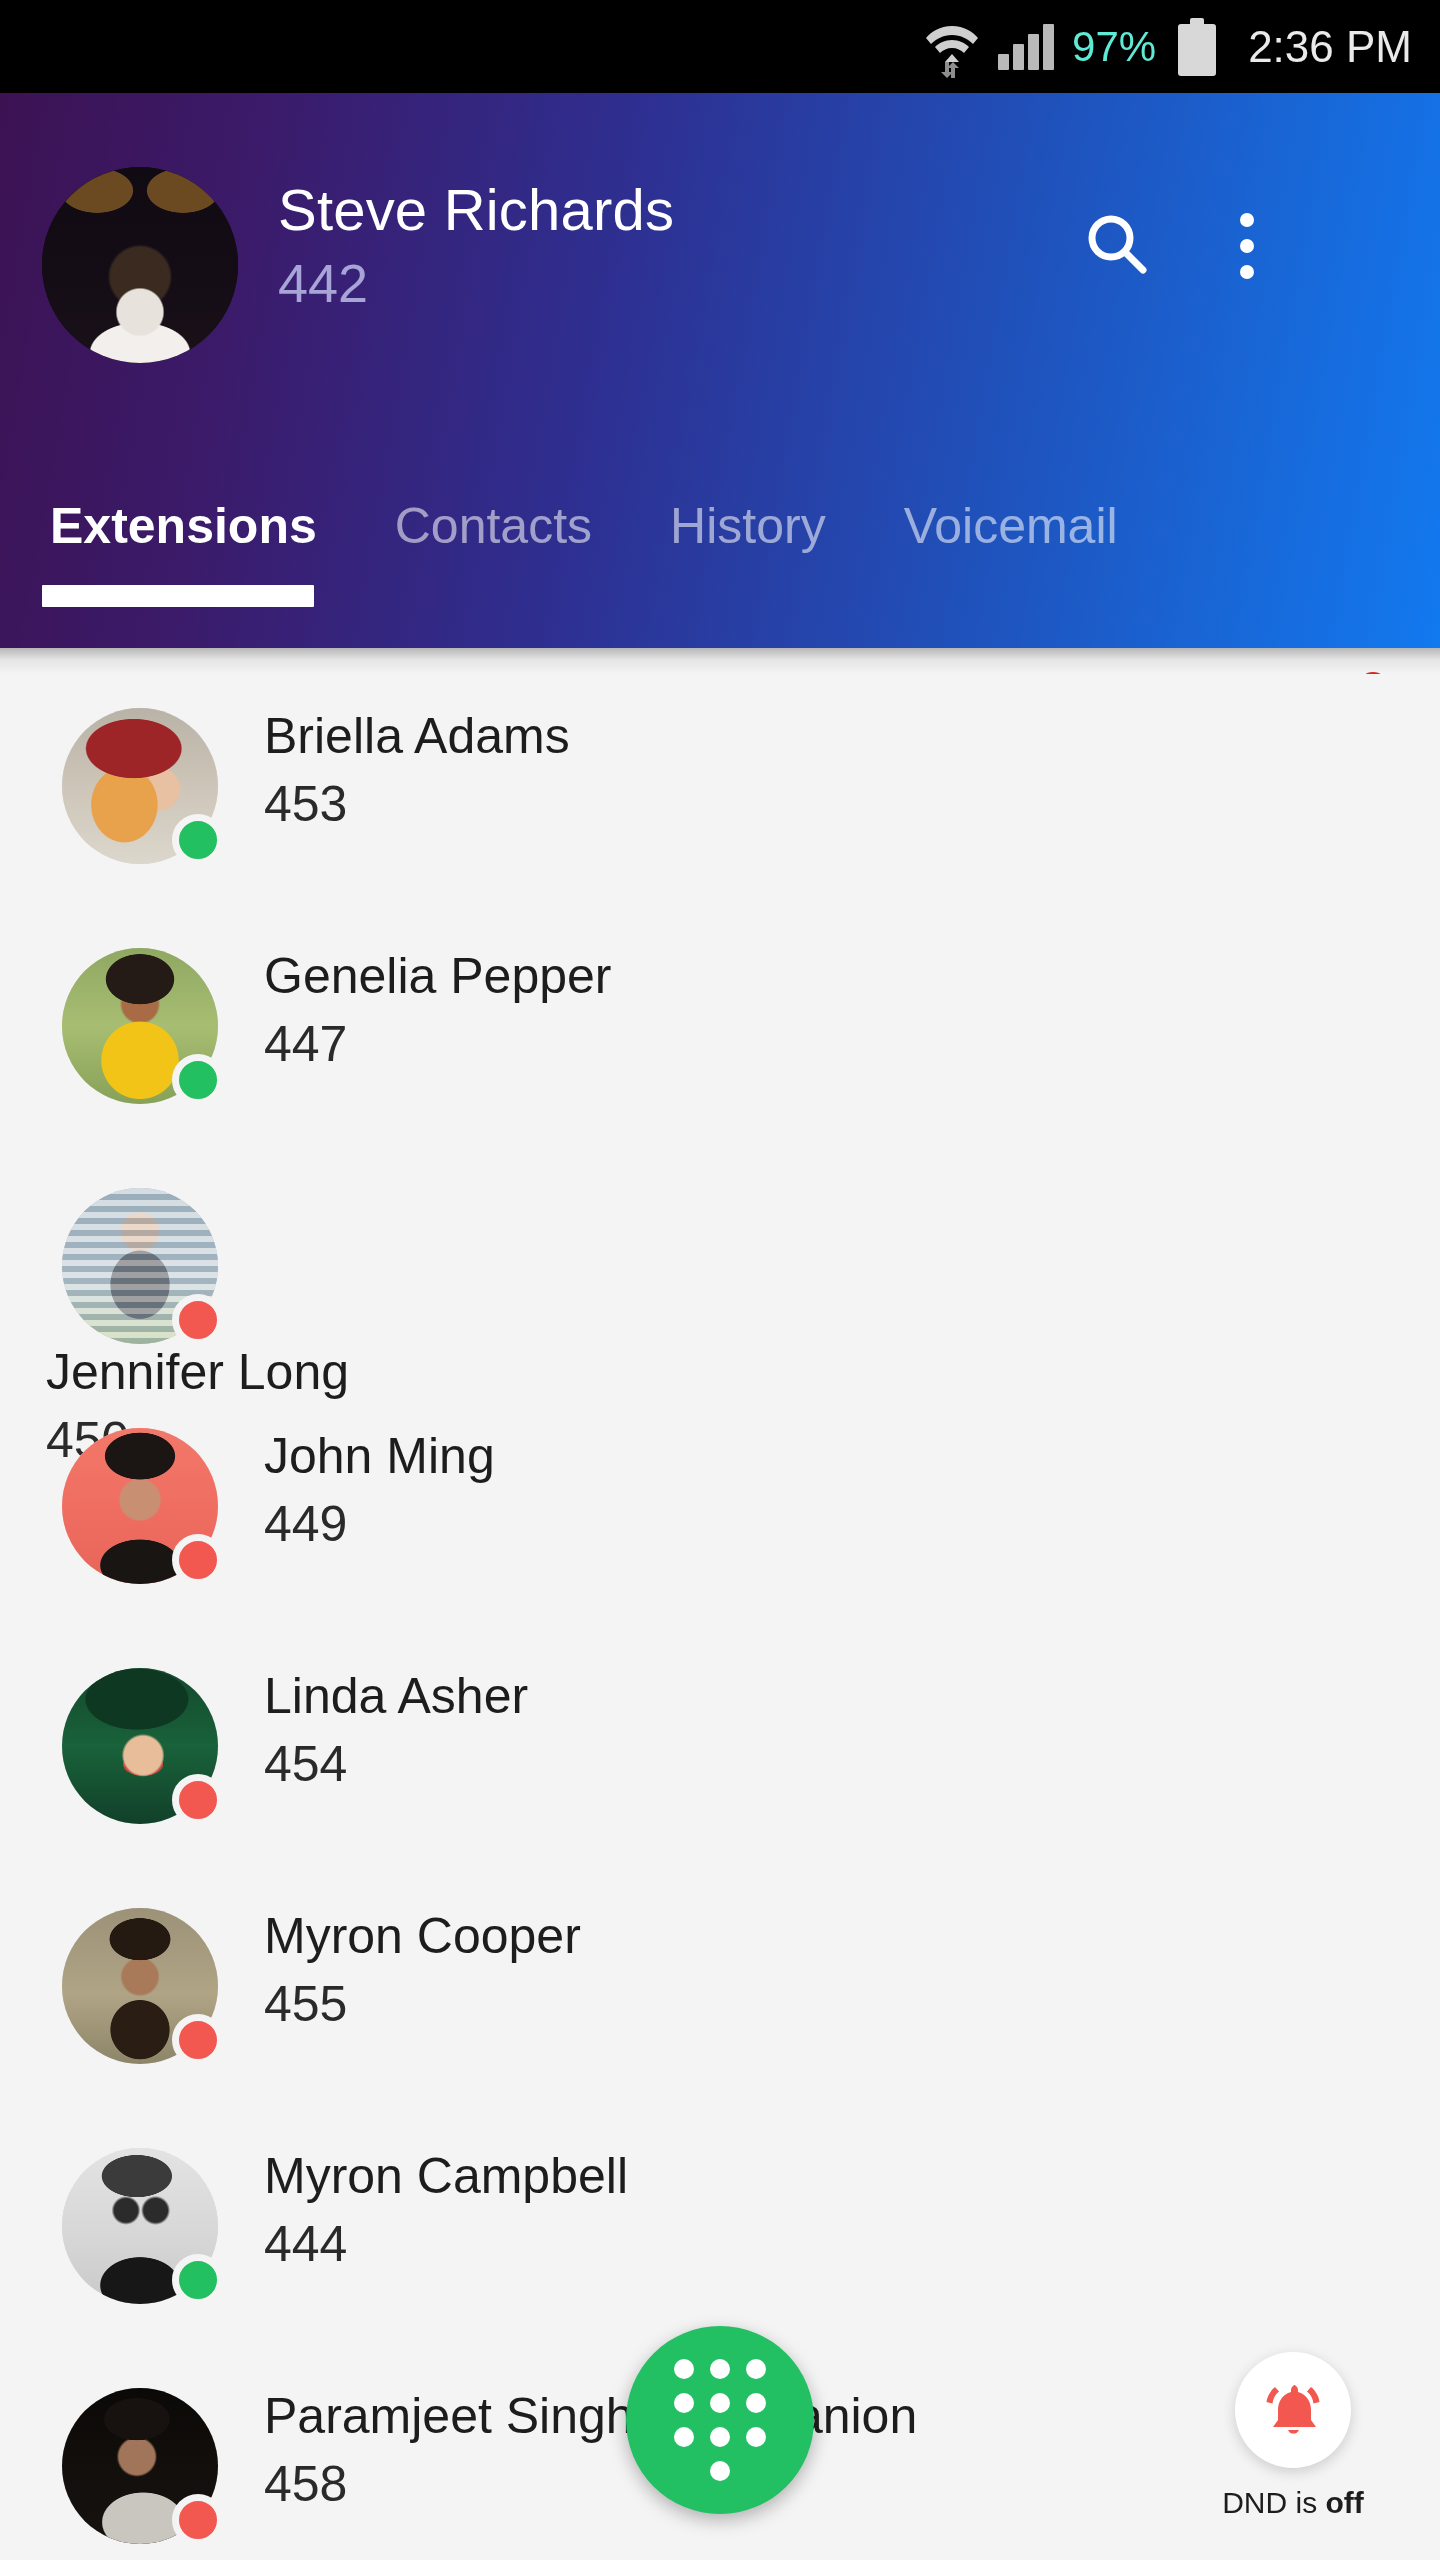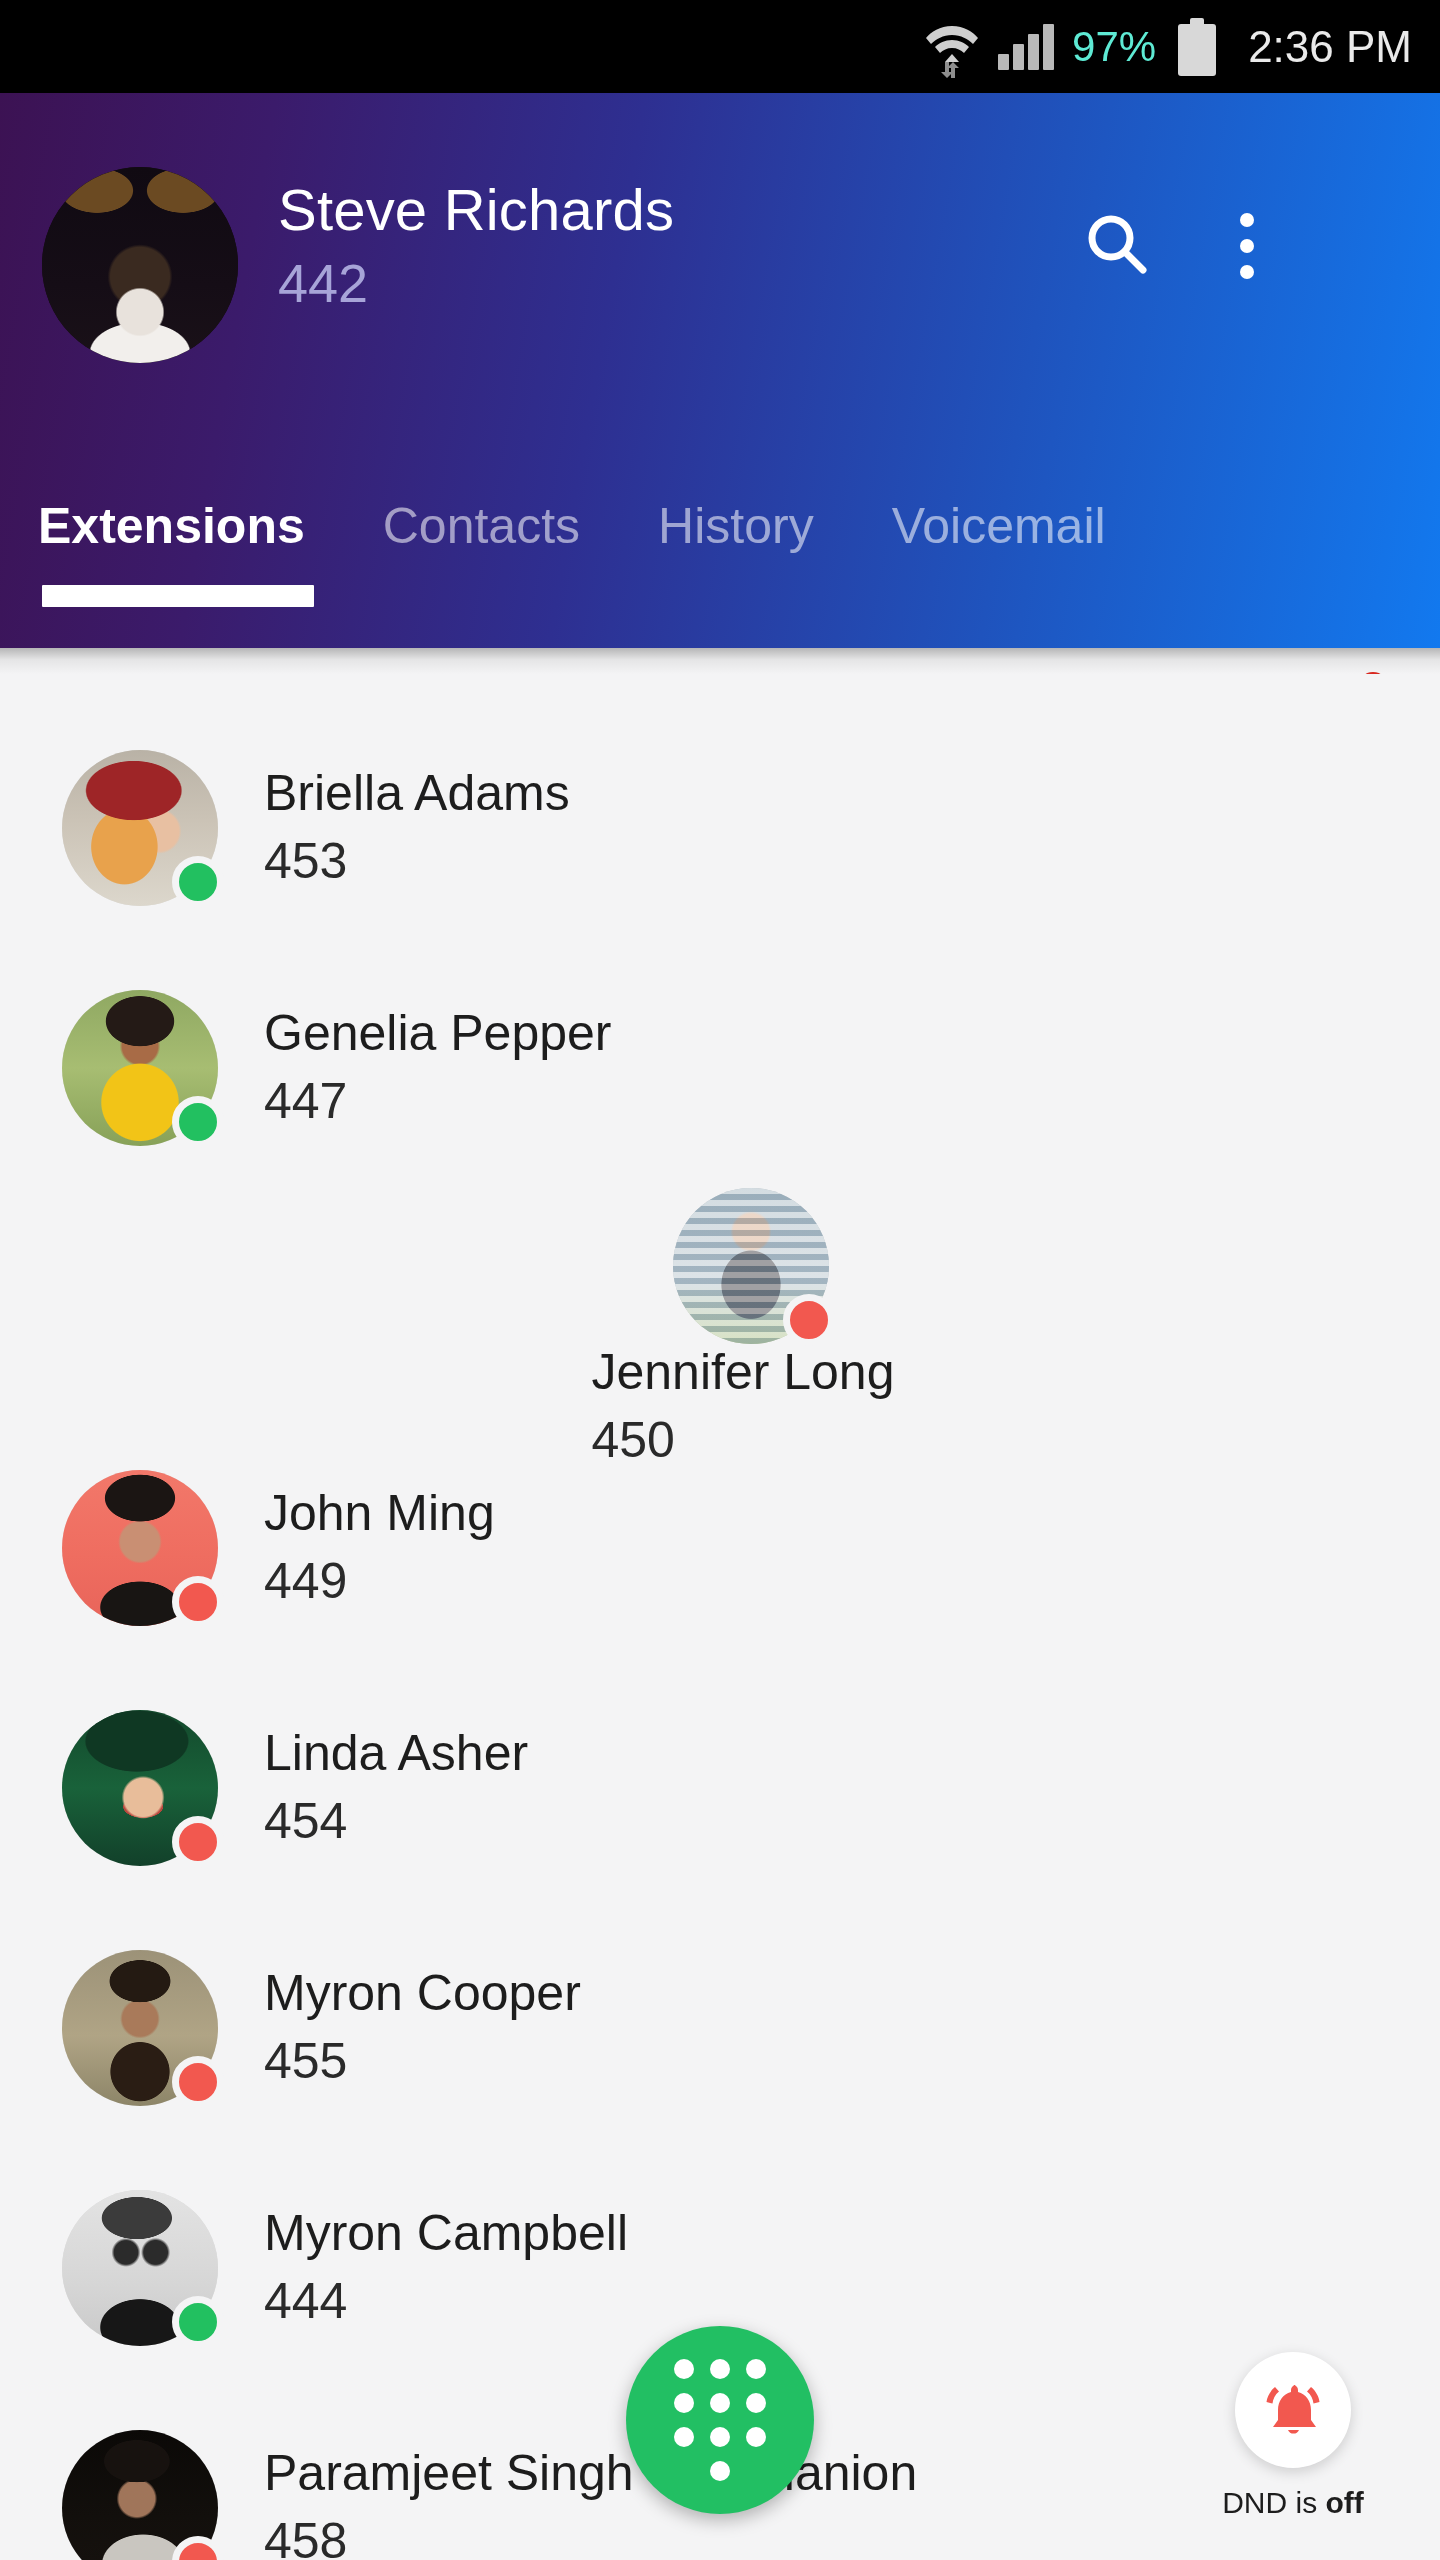--- a/index.html
+++ b/index.html
@@ -53,41 +53,41 @@
   .hdr-actions { position:absolute; right:0; top:0; height:230px; display:flex;
                  align-items:center; gap:0px; }
   .icon-btn { width:130px; height:130px; display:flex; align-items:center; justify-content:center; }
   .dots { display:flex; flex-direction:column; gap:12px; }
   .dots span { width:14px; height:14px; border-radius:50%; background:#fff; display:block; }
 
   
   .tabs { position:absolute; left:0; bottom:0; width:1440px; height:175px; }
   .tabs-row { position:absolute; left:38px; top:28px; display:flex; align-items:flex-start; gap:0; }
   .tab { font-size:50px; line-height:1; padding:0 40px 0 0; white-space:nowrap; }
-  .tab:first-child { padding-left:0; }
+  .tab:first-child { padding-left:0;margin-left:12px; }
   .tab.active { color:#ffffff; font-weight:700; }
   .tab.inactive { color:#ffffff; opacity:0.55; font-weight:400; margin-left:38px; }
   .tab-indicator { position:absolute; left:42px; top:112px; width:272px; height:22px;
                    background:#ffffff; border-radius:1px; }
 
   .hdr-shadow { position:absolute; top:648px; left:0; width:1440px; height:26px;
                 background:linear-gradient(180deg, rgba(120,120,120,0.50) 0%, rgba(160,160,160,0.18) 45%, rgba(244,244,245,0) 100%); }
 
   
   .vodia { position:absolute; right:52px; top:672px; width:175px; height:90px; }
   .vodia .word { position:absolute; left:0; bottom:0; font-size:60px; font-weight:700;
                  color:#1a1a1a; letter-spacing:-1.5px; font-family:"DejaVu Sans", sans-serif; }
   .vodia .d1,.vodia .d2,.vodia .d3 { position:absolute; border-radius:50%; background:#d8281f; }
   .vodia .d1 { width:16px; height:16px; right:64px; top:30px; }
   .vodia .d2 { width:22px; height:22px; right:34px; top:18px; }
   .vodia .d3 { width:30px; height:30px; right:0px; top:0px; }
 
   
   .list { position:absolute; top:674px; left:0; width:1440px; height:1886px; background:#f4f4f5; }
-  .row { position:absolute; left:0; width:1440px; height:240px; display:flex; align-items:center; }
+  .row { position:absolute; left:0; width:1440px; height:240px; display:flex; align-items:flex-start; }
   .av-wrap { position:relative; margin-left:62px; width:156px; height:156px; flex:0 0 auto; }
   .av { width:156px; height:156px; border-radius:50%; overflow:hidden; position:relative; background:#ddd; }
   .av .ph { position:absolute; inset:0; }
   .status { position:absolute; right:-6px; bottom:-2px; width:52px; height:52px;
             border-radius:50%; border:7px solid #f4f4f5; }
   .status.online { background:#22c060; }
   .status.busy { background:#f2584f; }
   .row-text { margin-left:46px; }
   .row-name { font-size:50px; color:#1d1d1d; line-height:1.12; font-weight:400; white-space:nowrap; }
   .row-ext { font-size:50px; color:#2a2a2a; line-height:1.2; margin-top:10px; font-weight:400; }

